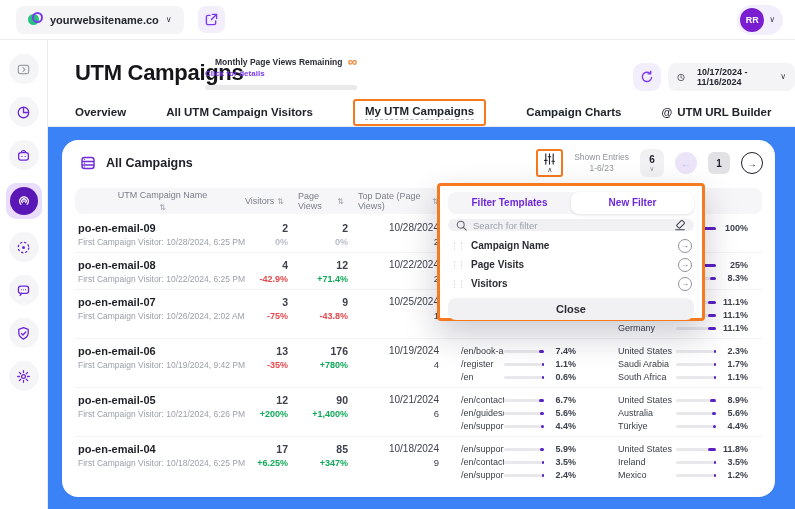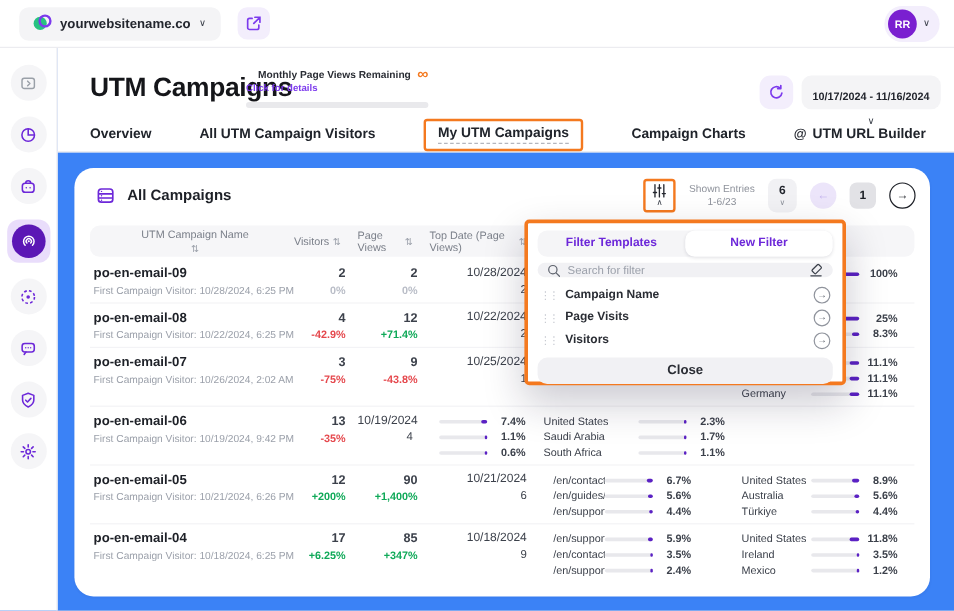--- a/index.html
+++ b/index.html
@@ -44,21 +44,21 @@
                 letter-spacing:-0.3px; }
   .quota { position:absolute; left:157px; top:17px; width:152px; }
   .quota-top { display:flex; justify-content:space-between; align-items:flex-start; }
   .quota-label { font-size:8.5px; font-weight:700; color:#2a2d34;margin-left:10px; }
   .quota-link { font-size:8px; font-weight:700; color:#7c3aed; margin-top:2px; cursor:pointer; }
   .quota-inf { font-size:13px; font-weight:700; color:#f4791f; line-height:10px; }
   .quota-bar { margin-top:7px; width:152px; height:5px; border-radius:3px; background:#e9e9ec; }
   .refresh-btn { position:absolute; left:585px; top:23px; width:28px; height:28px; border-radius:9px;
                  background:#f3eefc; display:flex; align-items:center; justify-content:center; cursor:pointer; }
   .date-pill { position:absolute; left:620px; top:23px; height:28px; background:#f4f4f6; border-radius:8px;
-               display:flex; align-items:center; gap:12px; padding:0 9px; cursor:pointer;flex-direction:column; }
+               display:flex; align-items:center; gap:12px; padding:0 9px; cursor:pointer; }
   .date-text { font-size:9px; font-weight:700; color:#23262e; }
 
   .tabs { position:absolute; left:27px; top:57px; height:30px; display:flex; align-items:center; gap:40px; }
   .tab { font-size:11.5px; font-weight:700; color:#20242b; cursor:pointer; display:flex; align-items:center; gap:5px; white-space:nowrap; }
   .tab .tab-underline { border-bottom:1px dashed #b4b6be; padding-bottom:2px; }
   .tab-hl { border:2.5px solid #f4791f; border-radius:3px; padding:4px 10px; }
   .at-icon { font-size:11px; font-weight:700; color:#23262e; }
 
   
   .card { position:absolute; left:14px; top:100px; width:713px; height:357px; background:#fff;
@@ -447,20 +447,24 @@
 
   <div class="trow">
     <div class="name-cell">
       <div class="cname">po-en-email-06</div>
       <div class="csub">First Campaign Visitor: 10/19/2024, 9:42 PM</div>
     </div>
     <div class="num-cell">
       <div class="cval">13</div>
       <div class="cchg v-chg down-c">-35%</div>
     </div>
+    <div class="num-cell">
+      <div class="cval">176</div>
+      <div class="cchg p-chg up-c">+780%</div>
+    </div>
     <div class="date-cell">
       <div class="cdate">10/19/2024</div>
       <div class="ccount">4</div>
     </div>
     <div class="list-cell pages">
               <div class="mini">
                 <span class="mlabel">/en/book-a-...</span>
                 <span class="mbar">
                   <span class="mfill" style="width: 5.18px;"></span>
                 </span>

